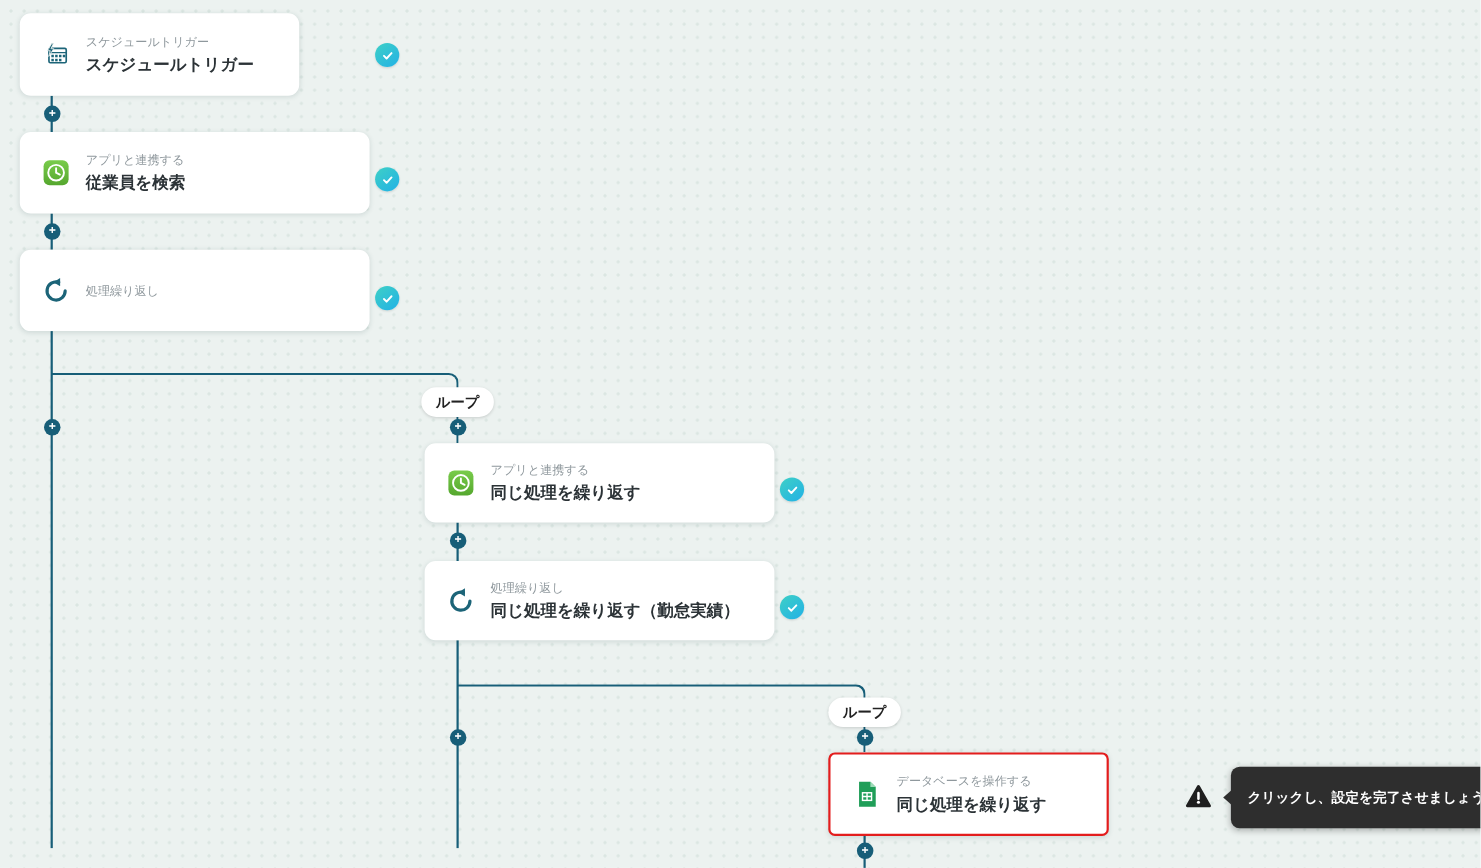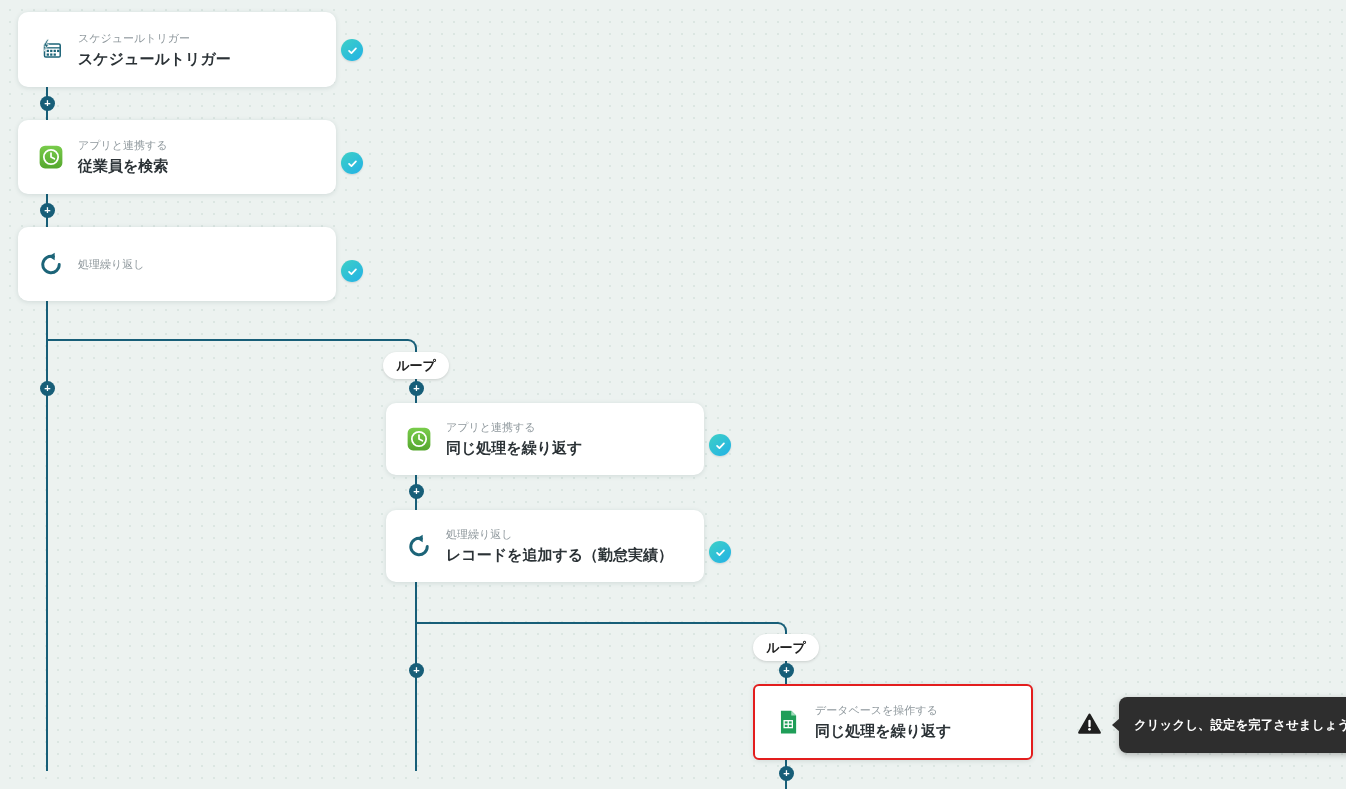--- a/index.html
+++ b/index.html
@@ -86,21 +86,21 @@
   <div class="plus-node" style="left:779px;top:663px">
       <span>+</span>
     </div>
   <div class="plus-node" style="left:779px;top:766px">
       <span>+</span>
     </div>
 
   <div class="loop-pill" style="left:383px;top:352px">ループ</div>
   <div class="loop-pill" style="left:753px;top:634px">ループ</div>
 
-  <div class="card" style="left:18px;top:12px;width:318px;height:75px">
+  <div class="card" style="left:18px;top:12px;width:254px;height:75px">
     <div class="card-icon">
       <svg viewBox="0 0 24 24">
         <rect x="6" y="6.5" width="14.5" height="12" rx="1.2" fill="none" stroke="#1c6478" stroke-width="1.4"></rect>
         <line x1="6" y1="10" x2="20.5" y2="10" stroke="#1c6478" stroke-width="1.2"></line>
         <g fill="#1c6478">
           <rect x="8" y="11.8" width="2.1" height="2.1"></rect>
             <rect x="11.2" y="11.8" width="2.1" height="2.1"></rect>
           <rect x="14.4" y="11.8" width="2.1" height="2.1"></rect>
             <rect x="17.6" y="11.8" width="2.1" height="2.1"></rect>
           <rect x="8" y="15.2" width="2.1" height="2.1"></rect>
@@ -184,30 +184,30 @@
 
   <div class="card" style="left:386px;top:510px;width:318px;height:72px">
     <div class="card-icon">
       <svg viewBox="0 0 24 24">
         <path d="M14.2 5.2 A 7.6 7.6 0 1 0 19.6 12.4" fill="none" stroke="#1c6478" stroke-width="2.7" stroke-linecap="round"></path>
         <path d="M15.4 1.6 L15.4 8.6 L9.8 5.1 Z" fill="#1c6478"></path>
       </svg>
     </div>
     <div class="card-text">
       <div class="card-category">処理繰り返し</div>
-      <div class="card-title">レコードを追加する（勤怠実績）</div>
+      <div class="card-title">同じ処理を繰り返す（勤怠実績）</div>
     </div>
   </div>
   <div class="check-badge" style="left:709px;top:541px">
     <svg viewBox="0 0 24 24">
         <path d="M6.5 12.5 L10.3 16.3 L17.5 8.5" fill="none" stroke="#fff" stroke-width="2.8" stroke-linecap="round" stroke-linejoin="round"></path>
       </svg>
   </div>
 
-  <div class="card warning" style="left:753px;top:684px;width:280px;height:76px">
+  <div class="card warning" style="left:753px;top:684px;width:255px;height:76px">
     <div class="card-icon">
       <svg viewBox="0 0 24 24">
         <path d="M5.5 1.5 H15 L19.5 6 V22.5 H5.5 Z" fill="#1f9e58"></path>
         <path d="M15 1.5 L19.5 6 H15 Z" fill="#9fdcba"></path>
         <g stroke="#fff" stroke-width="1.2" fill="none">
           <rect x="8.4" y="10.8" width="7.6" height="6.4"></rect>
           <line x1="12.2" y1="10.8" x2="12.2" y2="17.2"></line>
           <line x1="8.4" y1="14" x2="16" y2="14"></line>
         </g>
       </svg>

